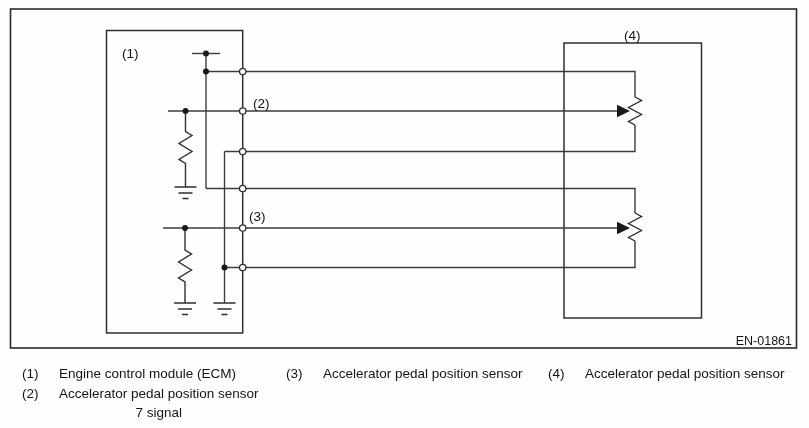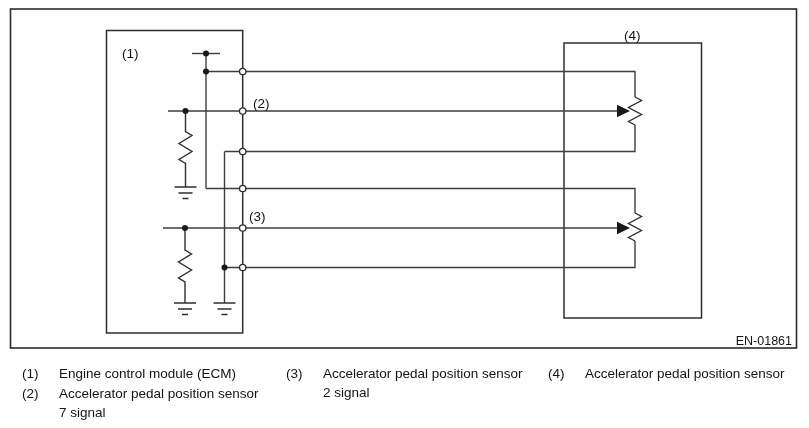--- a/index.html
+++ b/index.html
@@ -11,21 +11,21 @@
   .wire{fill:none;stroke:#3d3d3d;stroke-width:1.4;}
   .sym{fill:none;stroke:#2f2f2f;stroke-width:1.4;}
   .pin{fill:#ffffff;stroke:#2f2f2f;stroke-width:1.3;}
   .dot{fill:#1a1a1a;stroke:none;}
   .arrow{fill:#1a1a1a;stroke:none;}
   text{font-family:"Liberation Sans",sans-serif;font-size:13.5px;fill:#141414;}
   text.code{font-size:12.5px;}
   .legend{position:absolute;left:0;top:0;width:809px;height:428px;pointer-events:none;}
   .legend-item{position:absolute;display:flex;color:#141414;font-size:13.5px;line-height:19px;}
   .legend-item .ref{width:37px;flex:none;}
-  .legend-item .ltext span{display:block;}
+  .legend-item .ltext span{display:block;text-align:center;}
 </style>
 </head>
 <body>
 
 <div class="stage">
 
   <svg width="809" height="358" viewBox="0 0 809 358">
 
     <rect class="frame" x="10.5" y="9" width="786" height="339"></rect>
 
@@ -98,21 +98,20 @@
       <span class="ltext">
         <span>Accelerator pedal position sensor</span>
         <span>7 signal</span>
       </span>
     </div>
 
     <div class="legend-item" style="left:286px;top:364px;">
       <span class="ref">(3)</span>
       <span class="ltext">
         <span>Accelerator pedal position sensor</span>
-        <span>2 signal</span>
       </span>
     </div>
 
     <div class="legend-item" style="left:548px;top:364px;">
       <span class="ref">(4)</span>
       <span class="ltext">
         <span>Accelerator pedal position sensor</span>
         <span></span>
       </span>
     </div>

